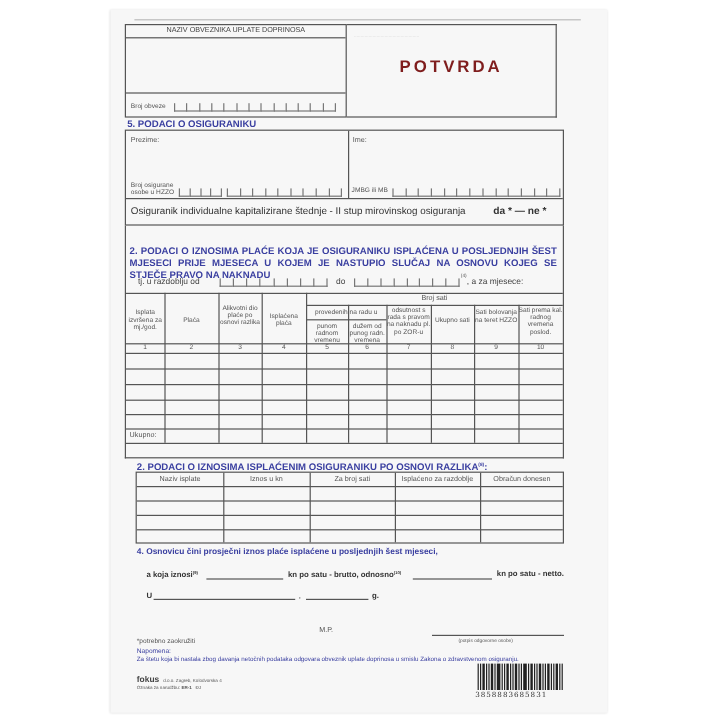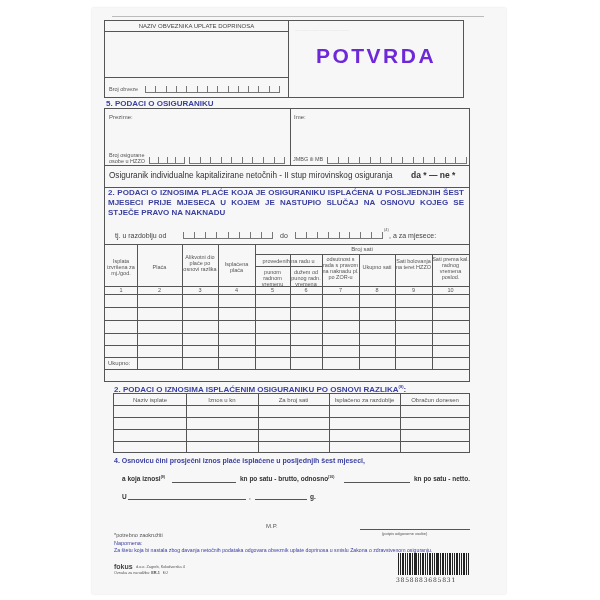--- a/index.html
+++ b/index.html
@@ -6,21 +6,21 @@
   body { width:600px; height:600px; background:#ffffff; position:relative; overflow:hidden; font-family:"Liberation Sans", sans-serif; color:#3a3a3a; }
   .page { position:absolute; left:92px; top:8px; width:414px; height:586px; background:#f7f7f7; box-shadow:0 0 2px #ddd; }
   .abs { position:absolute; }
   .box { position:absolute; border:1px solid #555; box-sizing:border-box; }
   .hl { position:absolute; height:0; border-top:1px solid #555; }
   .vl { position:absolute; width:0; border-left:1px solid #555; }
   .tiny { font-size:5.5px; color:#555; }
   .small { font-size:6.5px; color:#444; }
   .blue { color:#3a3fa0; }
   .sec { font-size:8px; font-weight:bold; color:#3a3fa0; }
-  .title { font-size:21px; font-weight:bold; letter-spacing:2.5px; color:#6d28d9; text-align:center; line-height:25px; }
+  .title { font-size:14px; font-weight:bold; letter-spacing:2.5px; color:#7f1d1d; text-align:center; line-height:25px; }
   .ticks { position:absolute; height:9px; display:flex; }
   .ticks span { flex:1; border-left:1px solid #777; border-bottom:1px solid #777; height:6px; margin-top:3px; }
   .ticks span:last-child { border-right:1px solid #777; }
   .hdr { position:absolute; font-size:5.5px; color:#555; text-align:center; line-height:6px; }
   .ul { position:absolute; border-bottom:1px solid #555; height:0; }
   .ghost { position:absolute; font-size:4px; color:#cfcfcf; line-height:5px; }
   .barcode { position:absolute; display:flex; align-items:flex-end; height:22px; }
   .barcode i { display:block; background:#222; height:100%; margin-right:1px; }
 </style>
 </head>
@@ -100,26 +100,26 @@
         <span></span>
         <span></span>
         <span></span>
         <span></span>
         <span></span>
         <span></span>
         <span></span>
     </div>
 
     <div class="hl" style="left:0; top:56px; width:364px;"></div>
-    <div class="abs" style="left:4px; top:62px; font-size:8.2px; color:#333;">Osiguranik individualne kapitalizirane netočnih - II stup mirovinskog osiguranja</div>
+    <div class="abs" style="left:4px; top:62px; font-size:8.2px; color:#333;">Osiguranik individualne kapitalizirane štednje - II stup mirovinskog osiguranja</div>
     <div class="abs" style="left:306px; top:61px; font-size:8.5px; font-weight:bold; color:#333;">da * — ne *</div>
   </div>
 
   <div class="box" style="left:12px; top:180px; width:366px; height:194px; border-top:none;">
-    <div class="abs sec" style="left:3px; top:0; width:356px; line-height:10px; text-align:justify;">2. PODACI O IZNOSIMA PLAĆE KOJA JE OSIGURANIKU ISPLAĆENA U POSLJEDNJIH ŠEST MJESECI PRIJE MJESECA U KOJEM JE NASTUPIO SLUČAJ NA OSNOVU KOJEG SE STJEČE PRAVO NA NAKNADU</div>
+    <div class="abs sec" style="left:3px; top:17px; width:356px; line-height:10px; text-align:justify;">2. PODACI O IZNOSIMA PLAĆE KOJA JE OSIGURANIKU ISPLAĆENA U POSLJEDNJIH ŠEST MJESECI PRIJE MJESECA U KOJEM JE NASTUPIO SLUČAJ NA OSNOVU KOJEG SE STJEČE PRAVO NA NAKNADU</div>
 
     <div class="abs small" style="left:10px; top:44px; font-size:7px;">tj. u razdoblju od</div>
     <div class="ticks" style="left:78px; top:41px; width:90px;">
         <span></span>
         <span></span>
         <span></span>
         <span></span>
         <span></span>
         <span></span>
         <span></span>

